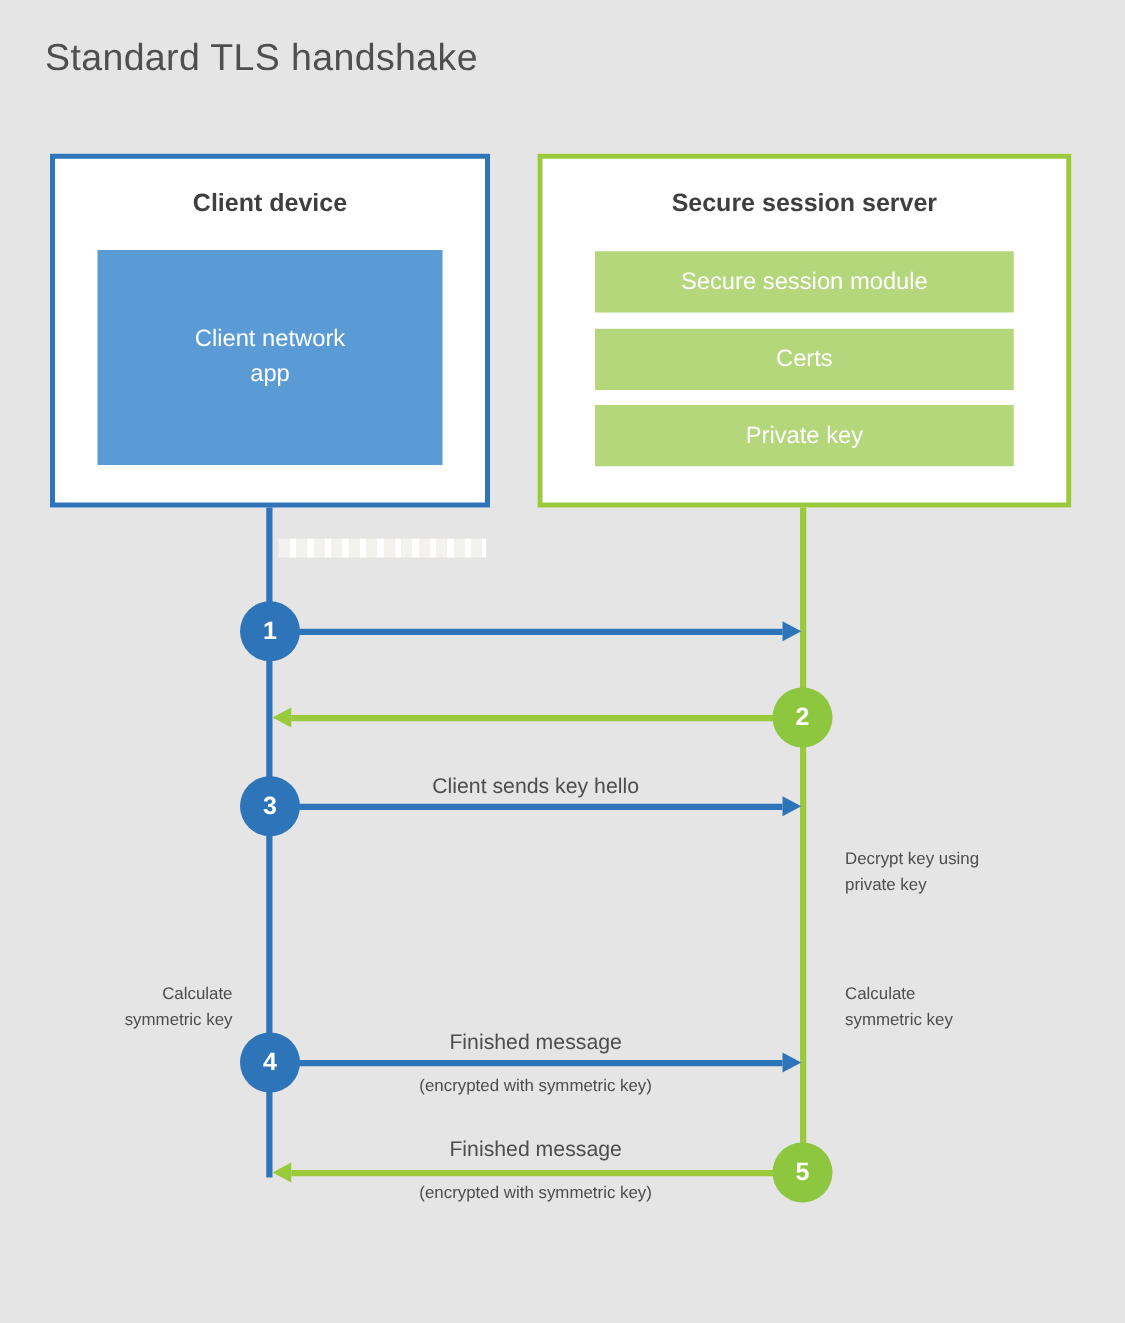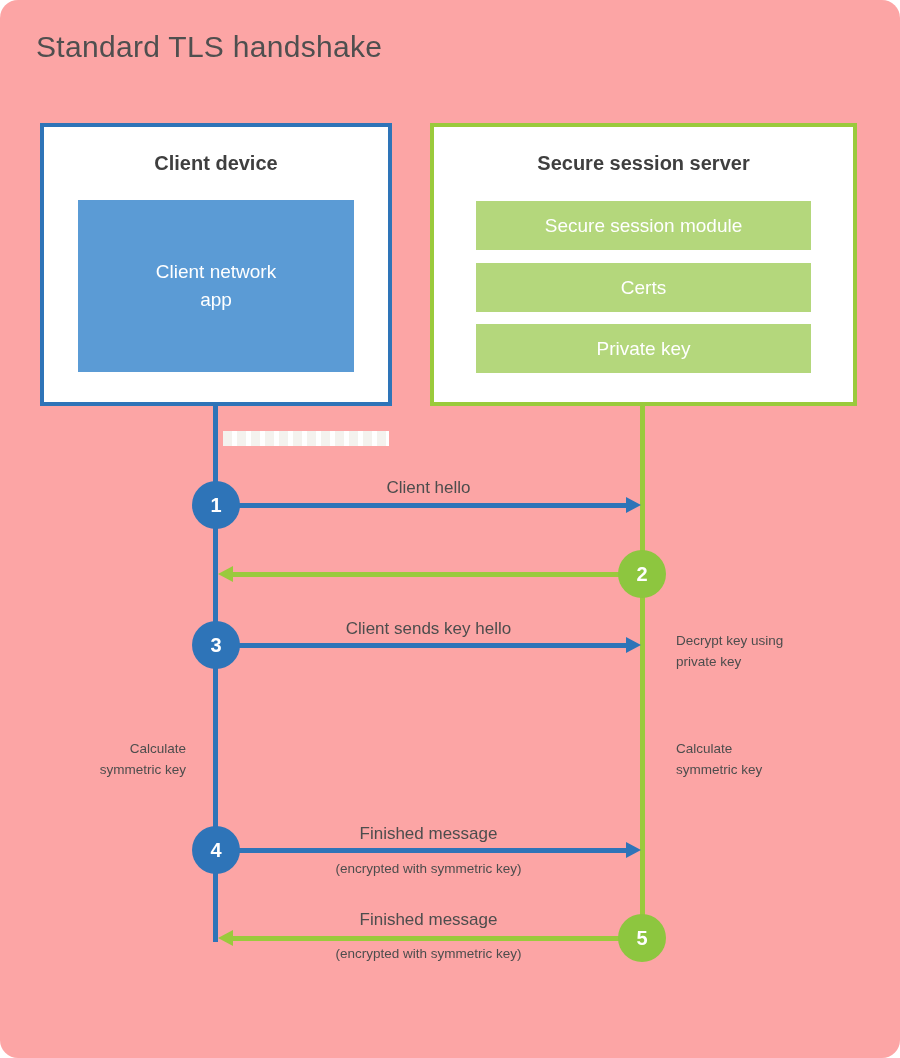--- a/index.html
+++ b/index.html
@@ -1,23 +1,22 @@
 <!DOCTYPE html>
 <html style="--blue: #2e74b8; --blue_fill: #5b9bd5; --green: #9aca3c; --green_fill: #b4d77c; --circle_green: #8dc63f; --text_dark: #3f3f3f; --text_med: #4d4d4d; --title_gray: #4f4f4f;"><head>
 <meta charset="utf-8">
 <style>
   html, body { margin: 0; padding: 0; background: #ffffff; }
   body { font-family: "Liberation Sans", "DejaVu Sans", sans-serif; }
   .canvas {
     position: relative;
     width: 900px;
     height: 1058px;
-    background: #fca5a5;
+    background: #e5e5e5;
     overflow: hidden;
-    border-radius: 18px;
   }
   .page-title {
     position: absolute;
     left: 36px; top: 30px;
     font-size: 30px;
     font-weight: 300;
     letter-spacing: 0.3px;
     color: var(--title_gray, #4f4f4f);
     margin: 0;
   }
@@ -113,20 +112,21 @@
   }
   .step-circle.blue { background: var(--blue, #2e74b8); }
   .step-circle.green { background: var(--circle_green, #8dc63f); }
   
   .side-note {
     position: absolute;
     font-size: 13.5px;
     line-height: 1.55;
     color: var(--text_med, #4d4d4d);
     white-space: pre-line;
+    margin-top: 46px;
   }
   .note-left { left: 62px; width: 124px; text-align: right; top: 739px; }
   .note-decrypt { left: 676px; width: 150px; top: 631px; }
   .note-calc-right { left: 676px; width: 150px; top: 739px; }
 </style>
 </head>
 <body>
 
 <div class="canvas">
 
@@ -143,21 +143,20 @@
     <div class="server-bar bar-1">Secure session module</div>
     <div class="server-bar bar-2">Certs</div>
     <div class="server-bar bar-3">Private key</div>
   </div>
 
   <div class="lifeline blue"></div>
   <div class="lifeline green"></div>
 
   <div class="ghost-row"></div>
 
-  <div class="msg-label" style="top:478px">Client hello</div>
   <div class="msg-line blue" style="left:216px; top:503px; width:410px"></div>
   <div class="arrow-head right-blue" style="left:626px; top:497px"></div>
   <div class="step-circle blue" style="left:192px; top:481px">1</div>
 
   <div class="msg-line green" style="left:233px; top:572px; width:409px"></div>
   <div class="arrow-head left-green" style="left:218px; top:566px"></div>
   <div class="step-circle green" style="left:618px; top:550px">2</div>
 
   <div class="msg-label" style="top:619px">Client sends key hello</div>
   <div class="msg-line blue" style="left:216px; top:643px; width:410px"></div>

